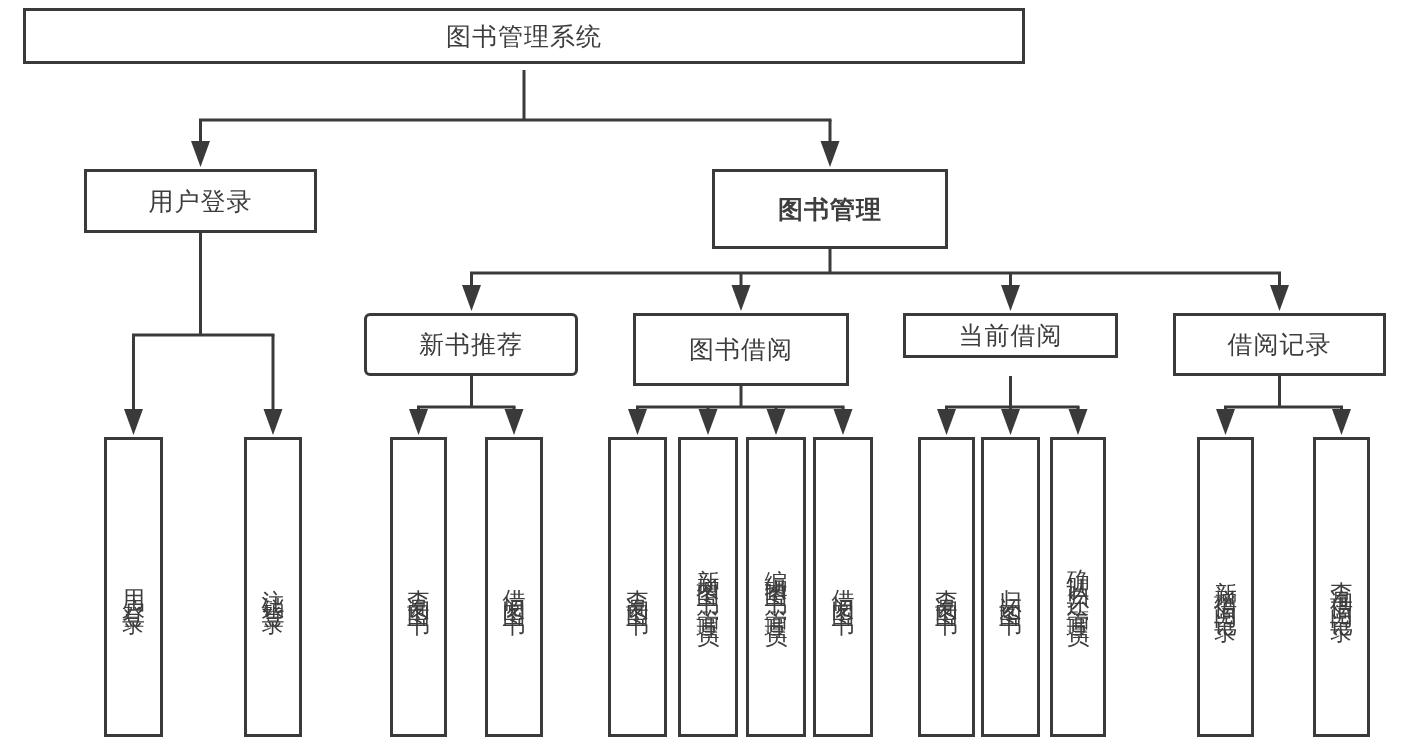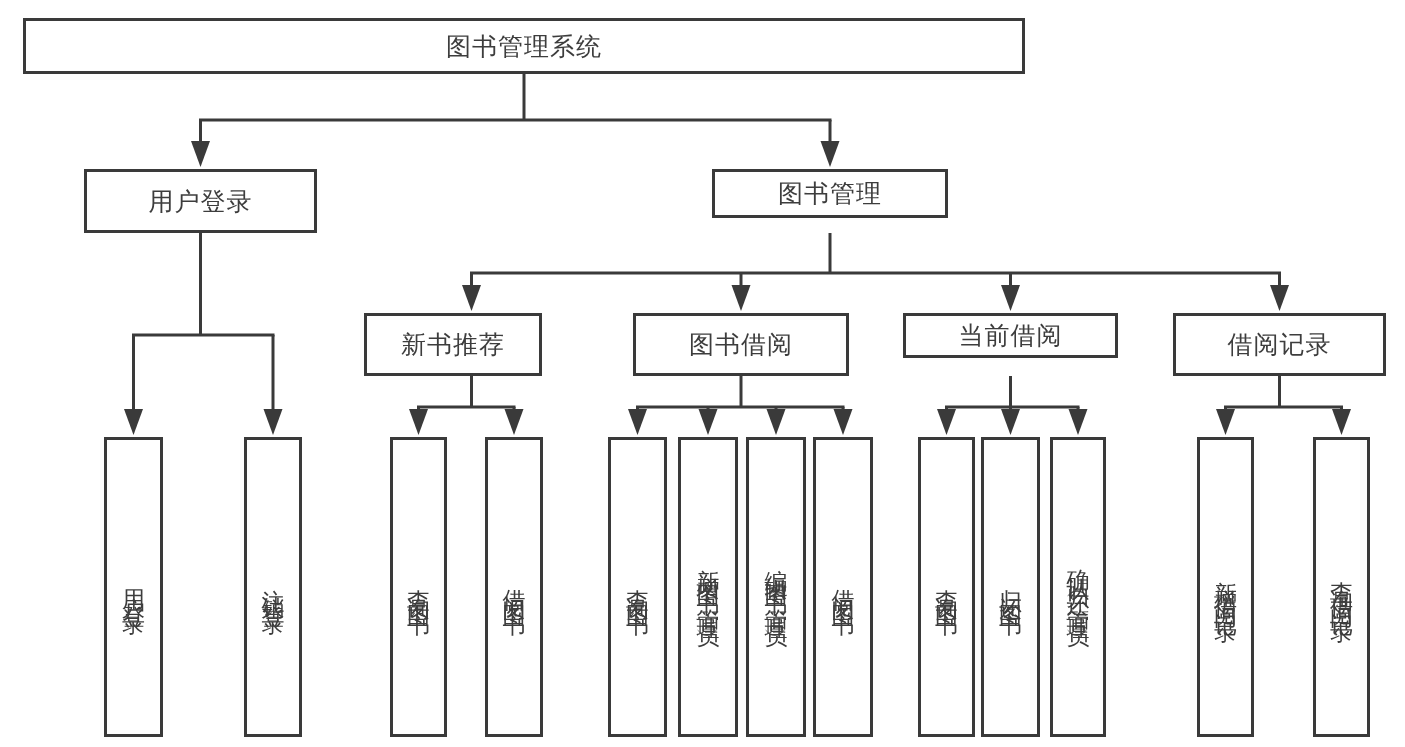--- a/index.html
+++ b/index.html
@@ -109,33 +109,33 @@
       <line x1="1078" y1="407" x2="1078" y2="411" stroke="#3a3a3a" stroke-width="3"></line>
       <polygon points="1068.5,409 1087.5,409 1078,435" fill="#3a3a3a"></polygon>
       <line x1="1279.5" y1="376" x2="1279.5" y2="407" stroke="#3a3a3a" stroke-width="3"></line>
       <line x1="1224" y1="407" x2="1343" y2="407" stroke="#3a3a3a" stroke-width="3"></line>
       <line x1="1225.5" y1="407" x2="1225.5" y2="411" stroke="#3a3a3a" stroke-width="3"></line>
       <polygon points="1216,409 1235,409 1225.5,435" fill="#3a3a3a"></polygon>
       <line x1="1341.5" y1="407" x2="1341.5" y2="411" stroke="#3a3a3a" stroke-width="3"></line>
       <polygon points="1332,409 1351,409 1341.5,435" fill="#3a3a3a"></polygon>
     </svg>
   <div id="nodes">
-      <div class="node node-h" style="left: 23px; top: 18px; width: 1002px; height: 56px;">
+      <div class="node node-h" style="left: 23px; top: 8px; width: 1002px; height: 56px;">
         <span class="label">图书管理系统</span>
       </div>
       <div class="node node-h" style="left: 84px; top: 169px; width: 233px; height: 64px;">
         <span class="label">用户登录</span>
       </div>
-      <div class="node node-h" style="left: 712px; top: 169px; width: 236px; height: 49px;">
+      <div class="node node-h" style="left: 712px; top: 169px; width: 236px; height: 80px; font-weight: bold;">
         <span class="label">图书管理</span>
       </div>
-      <div class="node node-h" style="left: 364px; top: 313px; width: 178px; height: 63px;">
+      <div class="node node-h" style="left: 364px; top: 313px; width: 214px; height: 63px; border-radius: 6px;">
         <span class="label">新书推荐</span>
       </div>
-      <div class="node node-h" style="left: 633px; top: 313px; width: 216px; height: 63px;">
+      <div class="node node-h" style="left: 633px; top: 313px; width: 216px; height: 73px;">
         <span class="label">图书借阅</span>
       </div>
       <div class="node node-h" style="left: 903px; top: 313px; width: 215px; height: 45px;">
         <span class="label">当前借阅</span>
       </div>
       <div class="node node-h" style="left: 1173px; top: 313px; width: 213px; height: 63px;">
         <span class="label">借阅记录</span>
       </div>
       <div class="node node-v" style="left: 104px; top: 437px; width: 59px; height: 300px;">
         <span class="label">用户登录</span>

